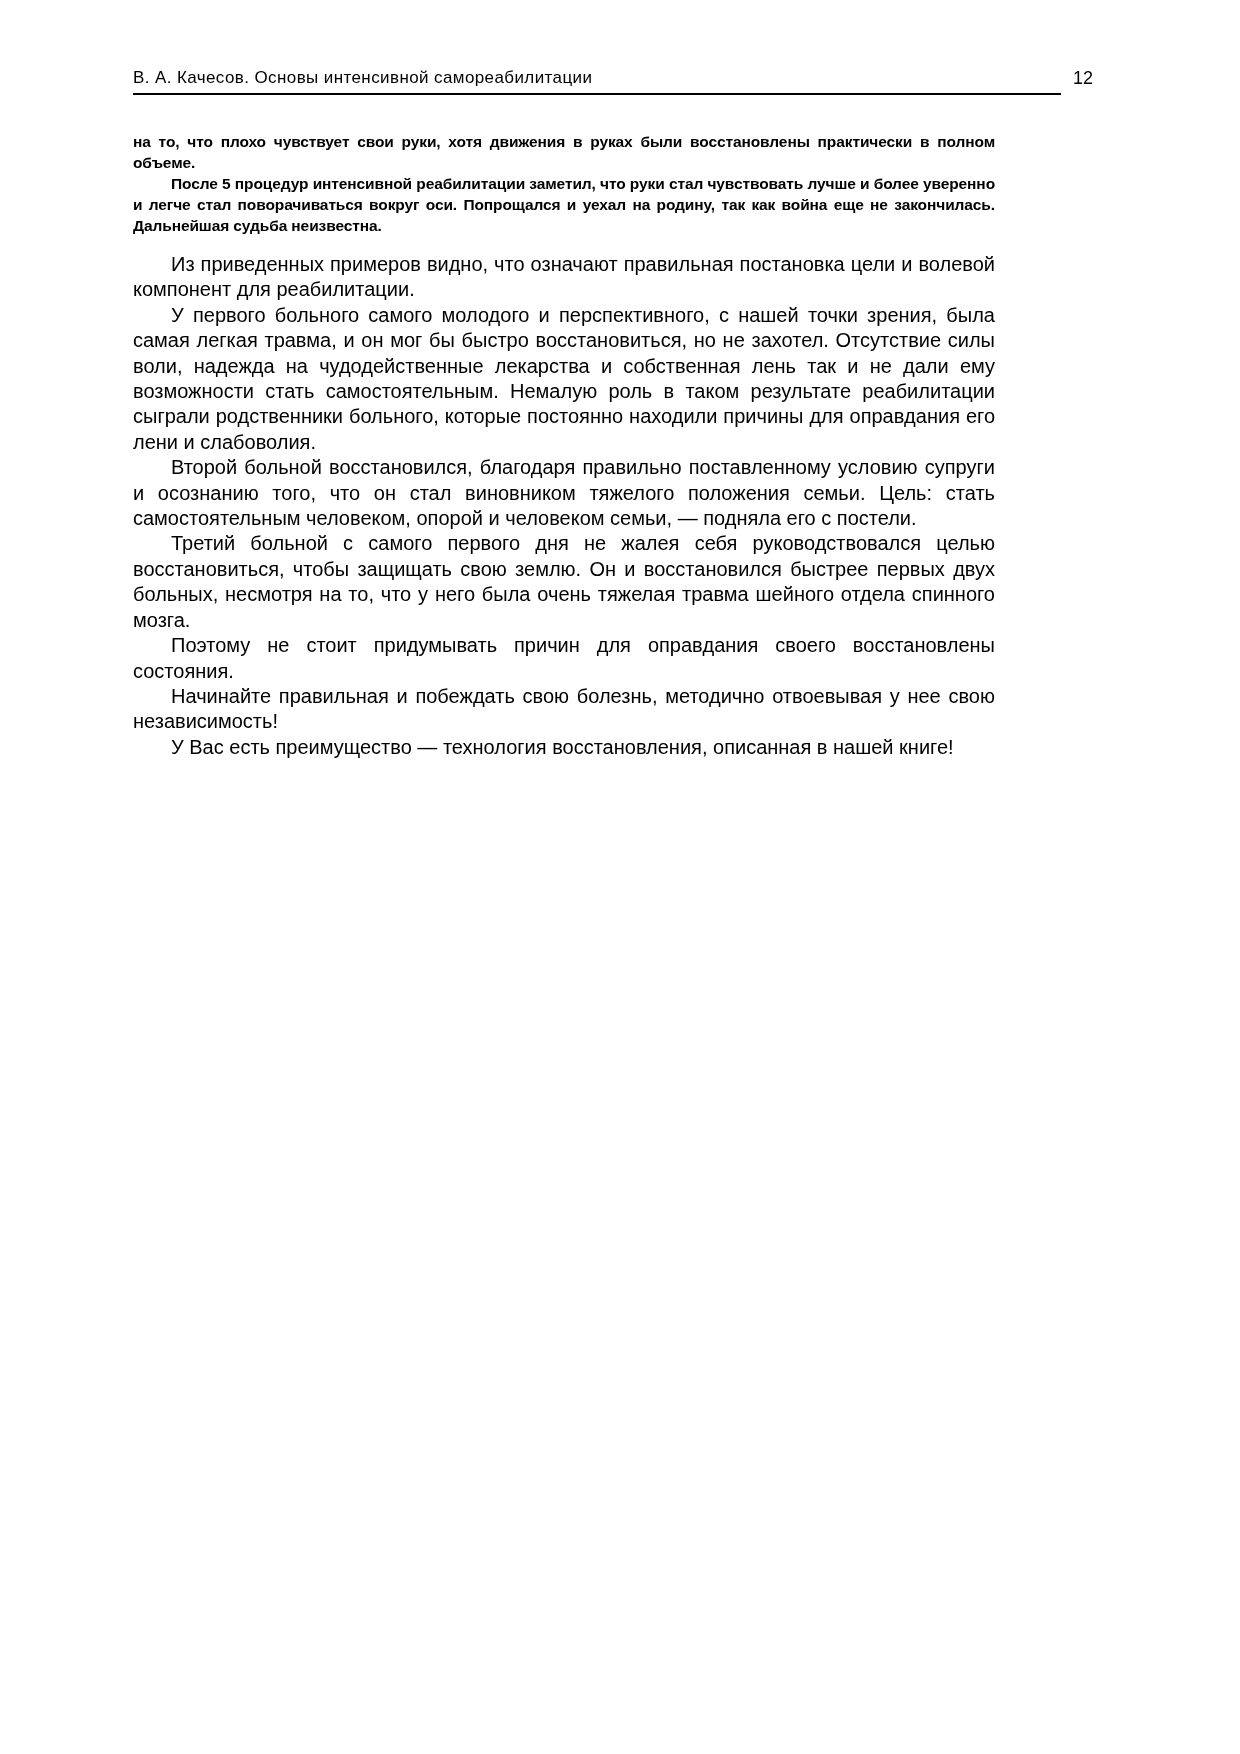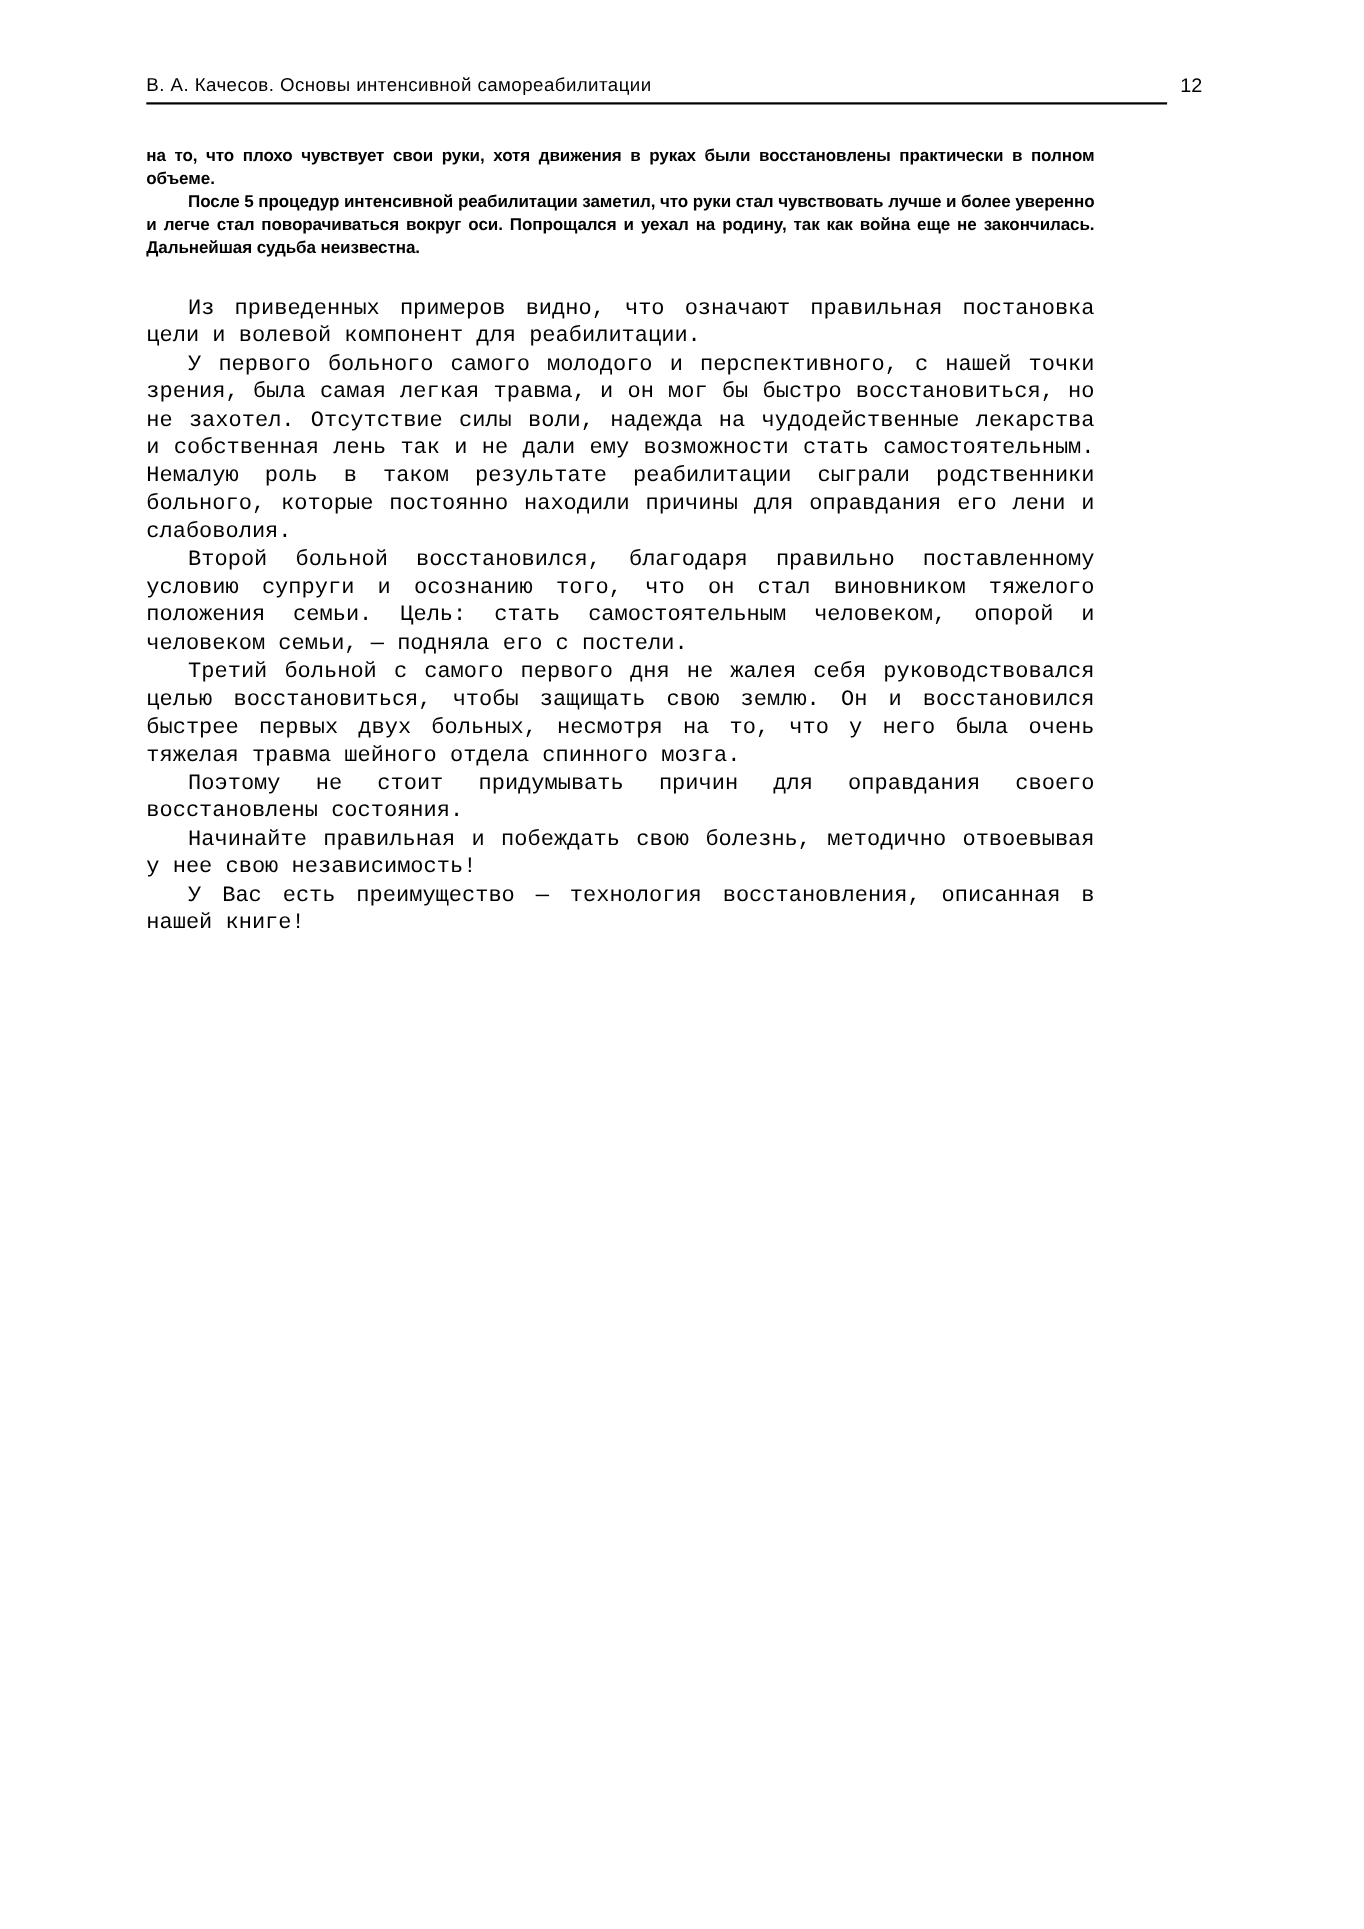--- a/index.html
+++ b/index.html
@@ -61,22 +61,22 @@
     text-indent: 38px;
     hyphens: auto;
     -webkit-hyphens: auto;
   }
   .intro p.no-indent {
     text-indent: 0;
   }
   
   .body-text {
     width: 862px;
-    margin-top: 32px;
-    font-family: Liberation Mono, monospace;
+    margin-top: 16px;
+    font-family: Liberation Sans, sans-serif;
     font-size: 20px;
     line-height: 25.4px;
     text-align: justify;
   }
   .body-text p {
     margin: 0;
     text-indent: 38px;
     hyphens: auto;
     -webkit-hyphens: auto;
   }

